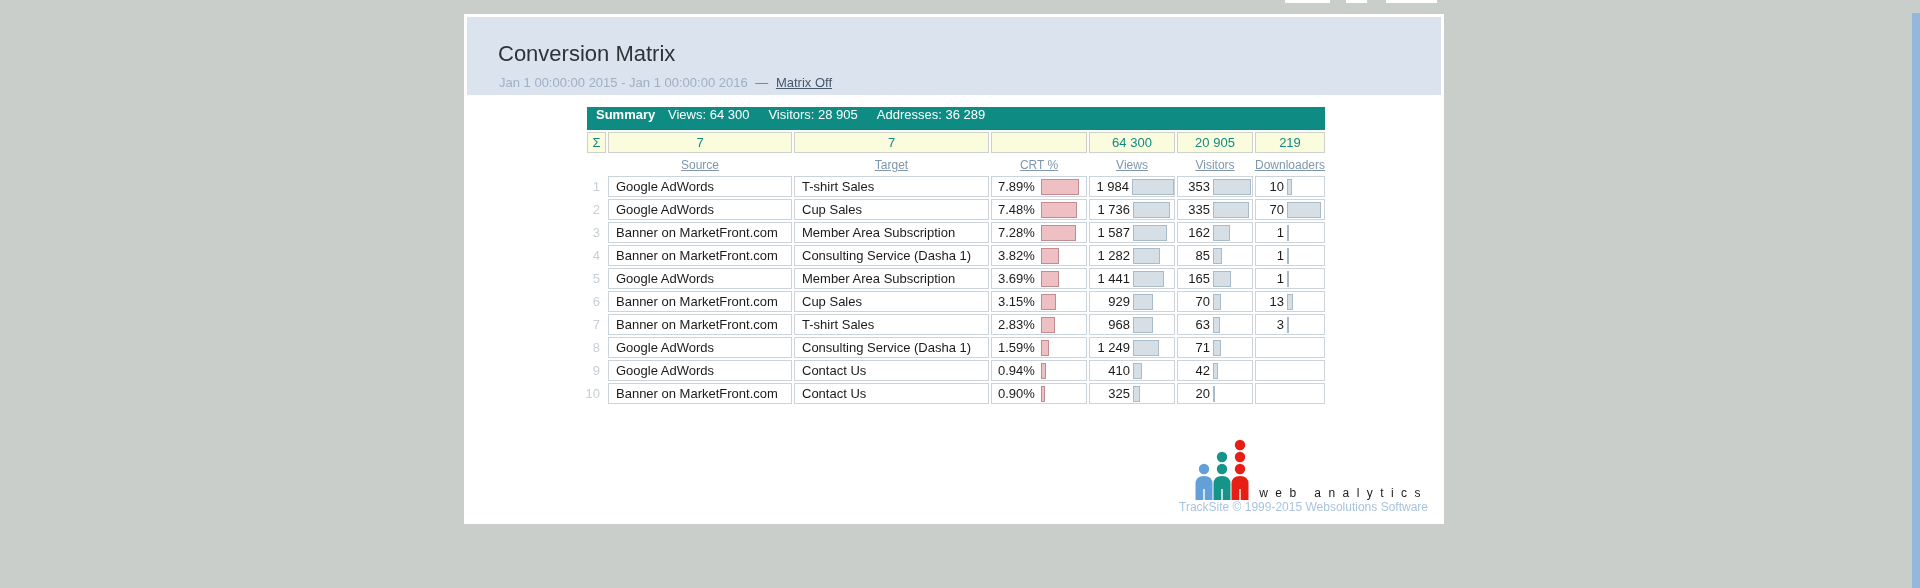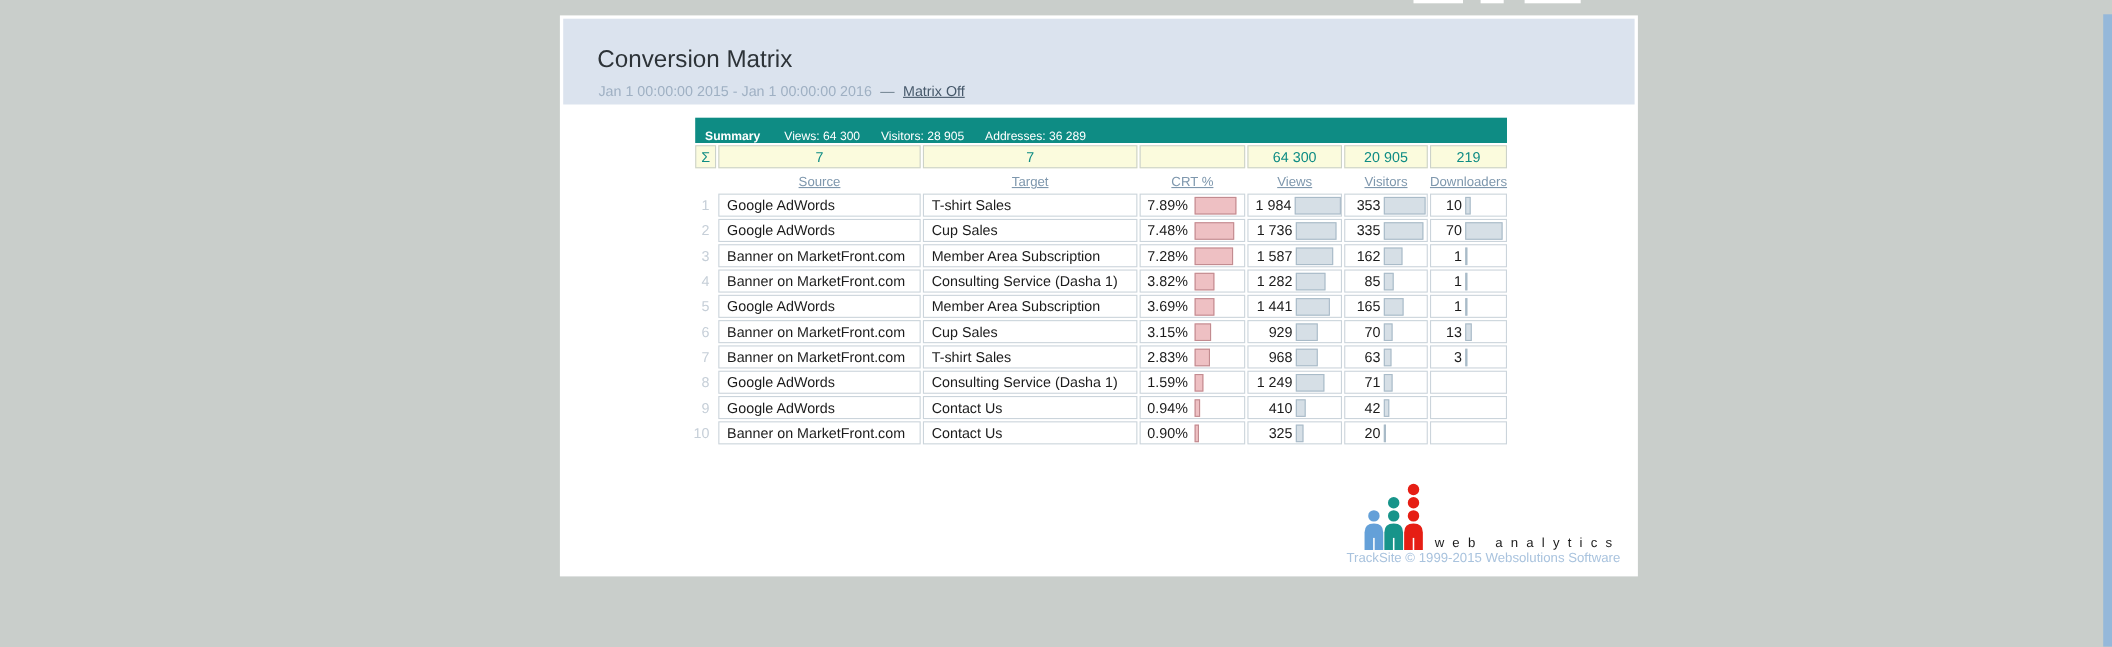--- a/index.html
+++ b/index.html
@@ -20,42 +20,41 @@
   
   .right-strip {
     position:absolute; right:0; top:13px; width:8px; height:575px;
     background:#95b8da;
   }
 
   
   .card {
     position:absolute; left:464px; top:14px; width:980px; height:510px;
     background:#ffffff;
-    margin-left:45px;
   }
   .band {
     margin:3px; height:78px; background:#dbe3ee; position:relative;
   }
   .page-title {
     position:absolute; left:31px; top:24px;
     font-size:22px; color:#2d3338; font-weight:400;
   }
   .subtitle {
     position:absolute; left:32px; top:58px;
     font-size:13px; color:#9fb0c3;
   }
   .subtitle .sep { color:#6e7f8d; margin:0 4px; }
   .filter-link { color:#46586a; text-decoration:underline; cursor:pointer; }
 
   
   .tablewrap { position:absolute; left:123px; top:93px; width:738px; }
 
   .summary-bar {
     height:23px; background:#0e8c84; color:#fff;
-    display:flex; align-items:flex-end; font-size:11px;
+    display:flex; align-items:flex-start; font-size:13px;
     padding-left:9px;
   }
   .summary-bar .slabel { font-weight:bold; width:72px; }
   .summary-bar .stat { margin-right:19px; white-space:pre; }
 
   .trow { display:flex; gap:2px; margin-top:2px; }
   .cell {
     background:#fff; border:1px solid #cbd4db; height:21px;
     font-size:13px; color:#1b1b1b; display:flex; align-items:center;
   }

